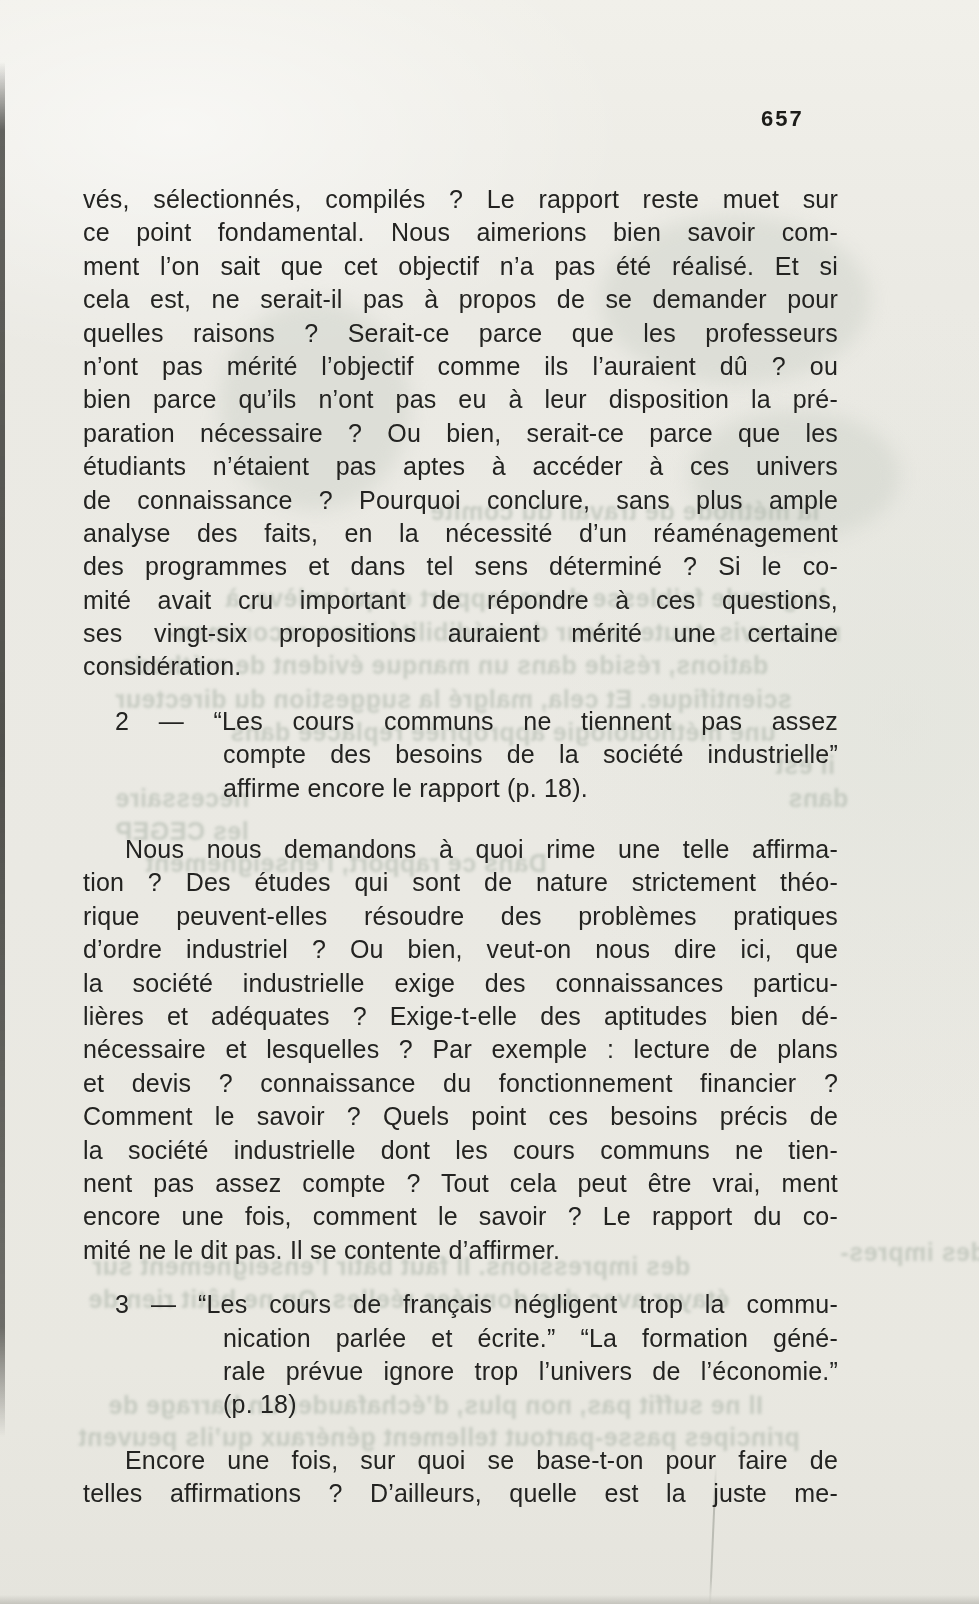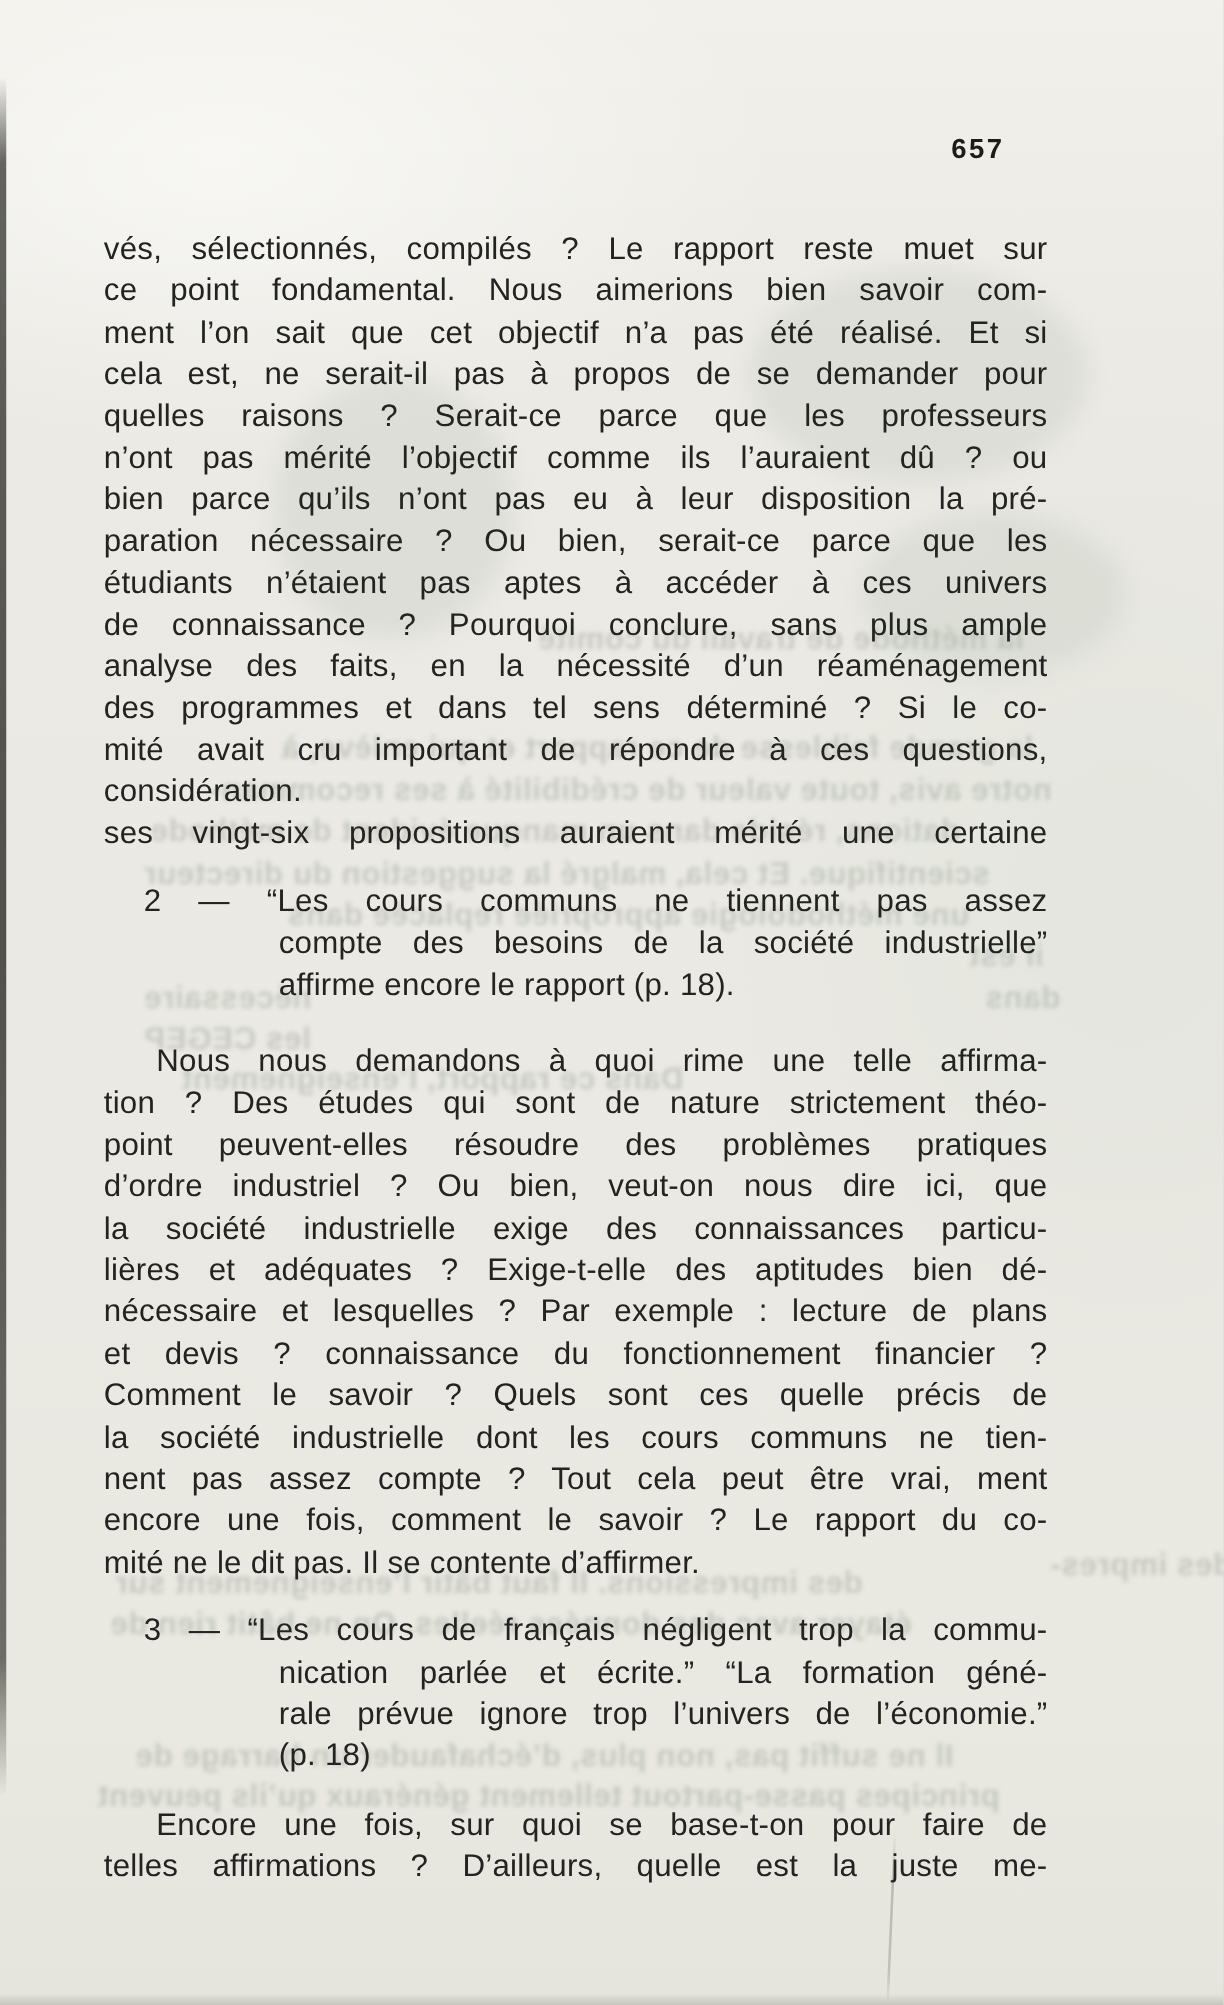--- a/index.html
+++ b/index.html
@@ -89,40 +89,40 @@
       <div class="ln">cela est, ne serait-il pas à propos de se demander pour</div>
       <div class="ln">quelles raisons ? Serait-ce parce que les professeurs</div>
       <div class="ln">n’ont pas mérité l’objectif comme ils l’auraient dû ? ou</div>
       <div class="ln">bien parce qu’ils n’ont pas eu à leur disposition la pré-</div>
       <div class="ln">paration nécessaire ? Ou bien, serait-ce parce que les</div>
       <div class="ln">étudiants n’étaient pas aptes à accéder à ces univers</div>
       <div class="ln">de connaissance ? Pourquoi conclure, sans plus ample</div>
       <div class="ln">analyse des faits, en la nécessité d’un réaménagement</div>
       <div class="ln">des programmes et dans tel sens déterminé ? Si le co-</div>
       <div class="ln">mité avait cru important de répondre à ces questions,</div>
+      <div class="ln">ses vingt-six propositions auraient mérité une certaine</div>
       <div class="ln last">considération.</div>
-      <div class="ln">ses vingt-six propositions auraient mérité une certaine</div>
     </div>
 
     <div class="para" style="margin-top:21px">
       <div class="ln n-first">2 — “Les cours communs ne tiennent pas assez</div>
       <div class="ln n-cont">compte des besoins de la société industrielle”</div>
       <div class="ln n-cont last">affirme encore le rapport (p. 18).</div>
     </div>
 
     <div class="para" style="margin-top:28px">
       <div class="ln indent">Nous nous demandons à quoi rime une telle affirma-</div>
       <div class="ln">tion ? Des études qui sont de nature strictement théo-</div>
-      <div class="ln">point peuvent-elles résoudre des problèmes pratiques</div>
+      <div class="ln">rique peuvent-elles résoudre des problèmes pratiques</div>
       <div class="ln">d’ordre industriel ? Ou bien, veut-on nous dire ici, que</div>
       <div class="ln">la société industrielle exige des connaissances particu-</div>
       <div class="ln">lières et adéquates ? Exige-t-elle des aptitudes bien dé-</div>
       <div class="ln">nécessaire et lesquelles ? Par exemple : lecture de plans</div>
       <div class="ln">et devis ? connaissance du fonctionnement financier ?</div>
-      <div class="ln">Comment le savoir ? Quels sont ces quelle précis de</div>
+      <div class="ln">Comment le savoir ? Quels point ces besoins précis de</div>
       <div class="ln">la société industrielle dont les cours communs ne tien-</div>
       <div class="ln">nent pas assez compte ? Tout cela peut être vrai, ment</div>
       <div class="ln">encore une fois, comment le savoir ? Le rapport du co-</div>
       <div class="ln last">mité ne le dit pas. Il se contente d’affirmer.</div>
     </div>
 
     <div class="para" style="margin-top:21px">
       <div class="ln n-first">3 — “Les cours de français négligent trop la commu-</div>
       <div class="ln n-cont">nication parlée et écrite.” “La formation géné-</div>
       <div class="ln n-cont">rale prévue ignore trop l’univers de l’économie.”</div>

